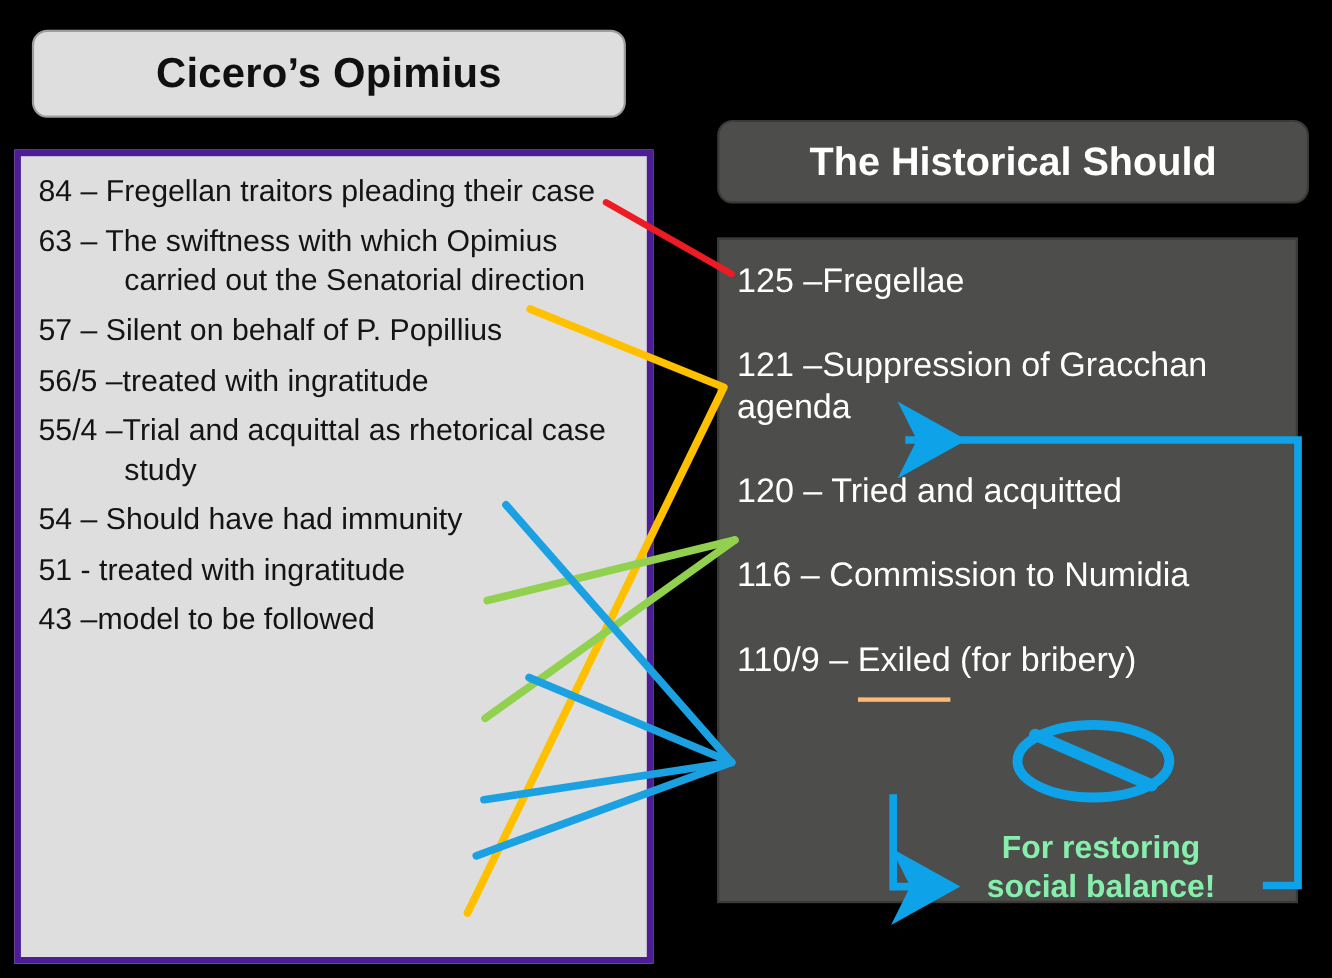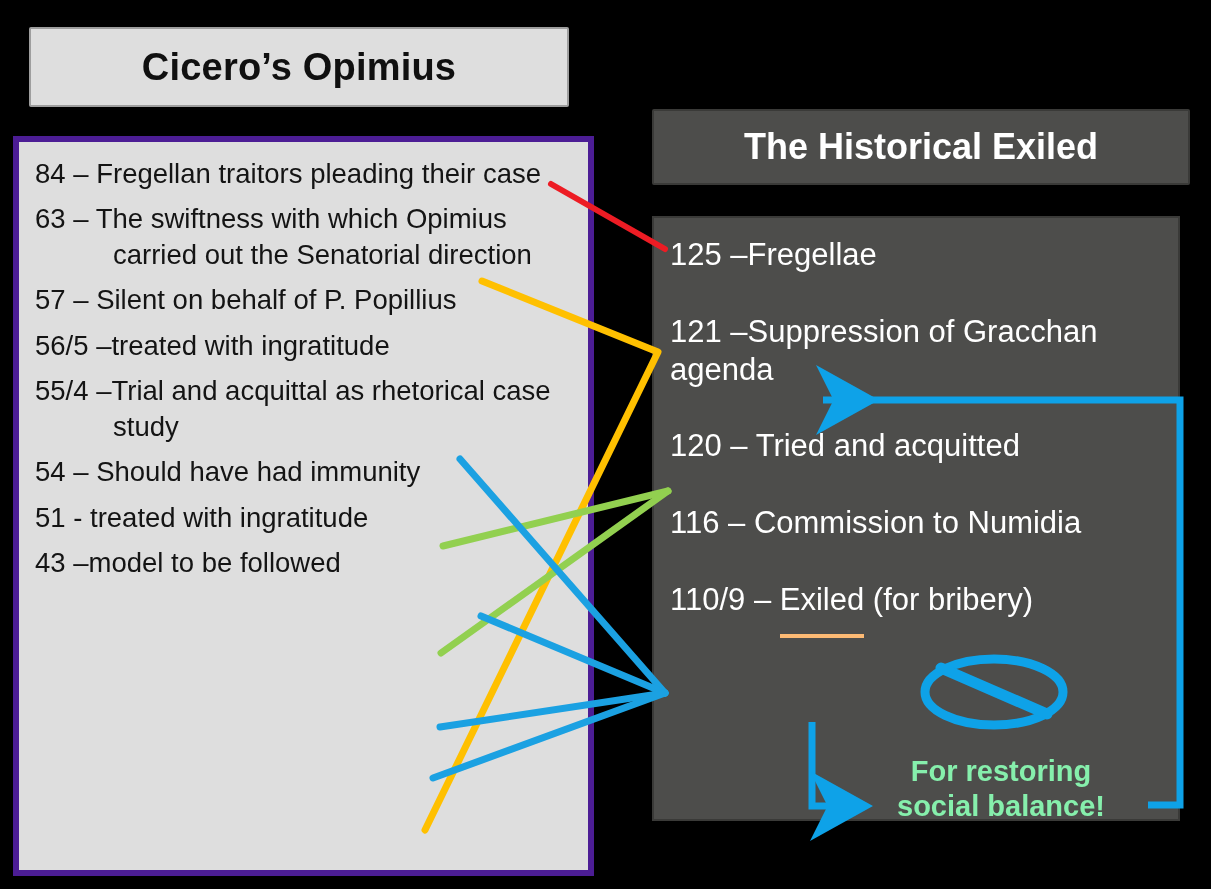--- a/index.html
+++ b/index.html
@@ -11,21 +11,21 @@
     position:relative;
   }
   .slide{position:absolute;inset:0;}
 
   
   .title-chip{
     position:absolute;
     box-sizing:border-box;
     display:flex;align-items:center;justify-content:center;
     font-weight:bold;
-    border-radius:2px;
+    border-radius:14px;
     text-align:center;
   }
   #title-left{
     left:29px;top:27px;width:540px;height:80px;
     background:#DEDEDE;
     border:2px solid #9E9E9E;
     color:#101010;
     font-size:38px;
     letter-spacing:.2px;
     box-shadow:2px 3px 2px rgba(0,0,0,.55);
@@ -103,21 +103,21 @@
     pointer-events:none;
   }
 </style>
 </head>
 <body>
 
 <div class="slide">
 
   <div class="title-chip" id="title-left">Cicero’s Opimius</div>
 
-  <div class="title-chip" id="title-right">The Historical Exiled</div>
+  <div class="title-chip" id="title-right">The Historical Should</div>
 
   <div class="panel" id="panel-left">
     <ul class="left-list">
       <li><span>84 – </span><span class="cont">Fregellan traitors pleading their case</span></li>
       <li><span>63 – </span><span class="cont">The swiftness with which Opimius carried out the Senatorial direction</span></li>
       <li><span>57 – </span><span class="cont">Silent on behalf of P. Popillius</span></li>
       <li><span>56/5 –</span><span class="cont">treated with ingratitude</span></li>
       <li><span>55/4 –</span><span class="cont">Trial and acquittal as rhetorical case study</span></li>
       <li><span>54 – </span><span class="cont">Should have had immunity</span></li>
       <li><span>51 - </span><span class="cont">treated with ingratitude</span></li>

